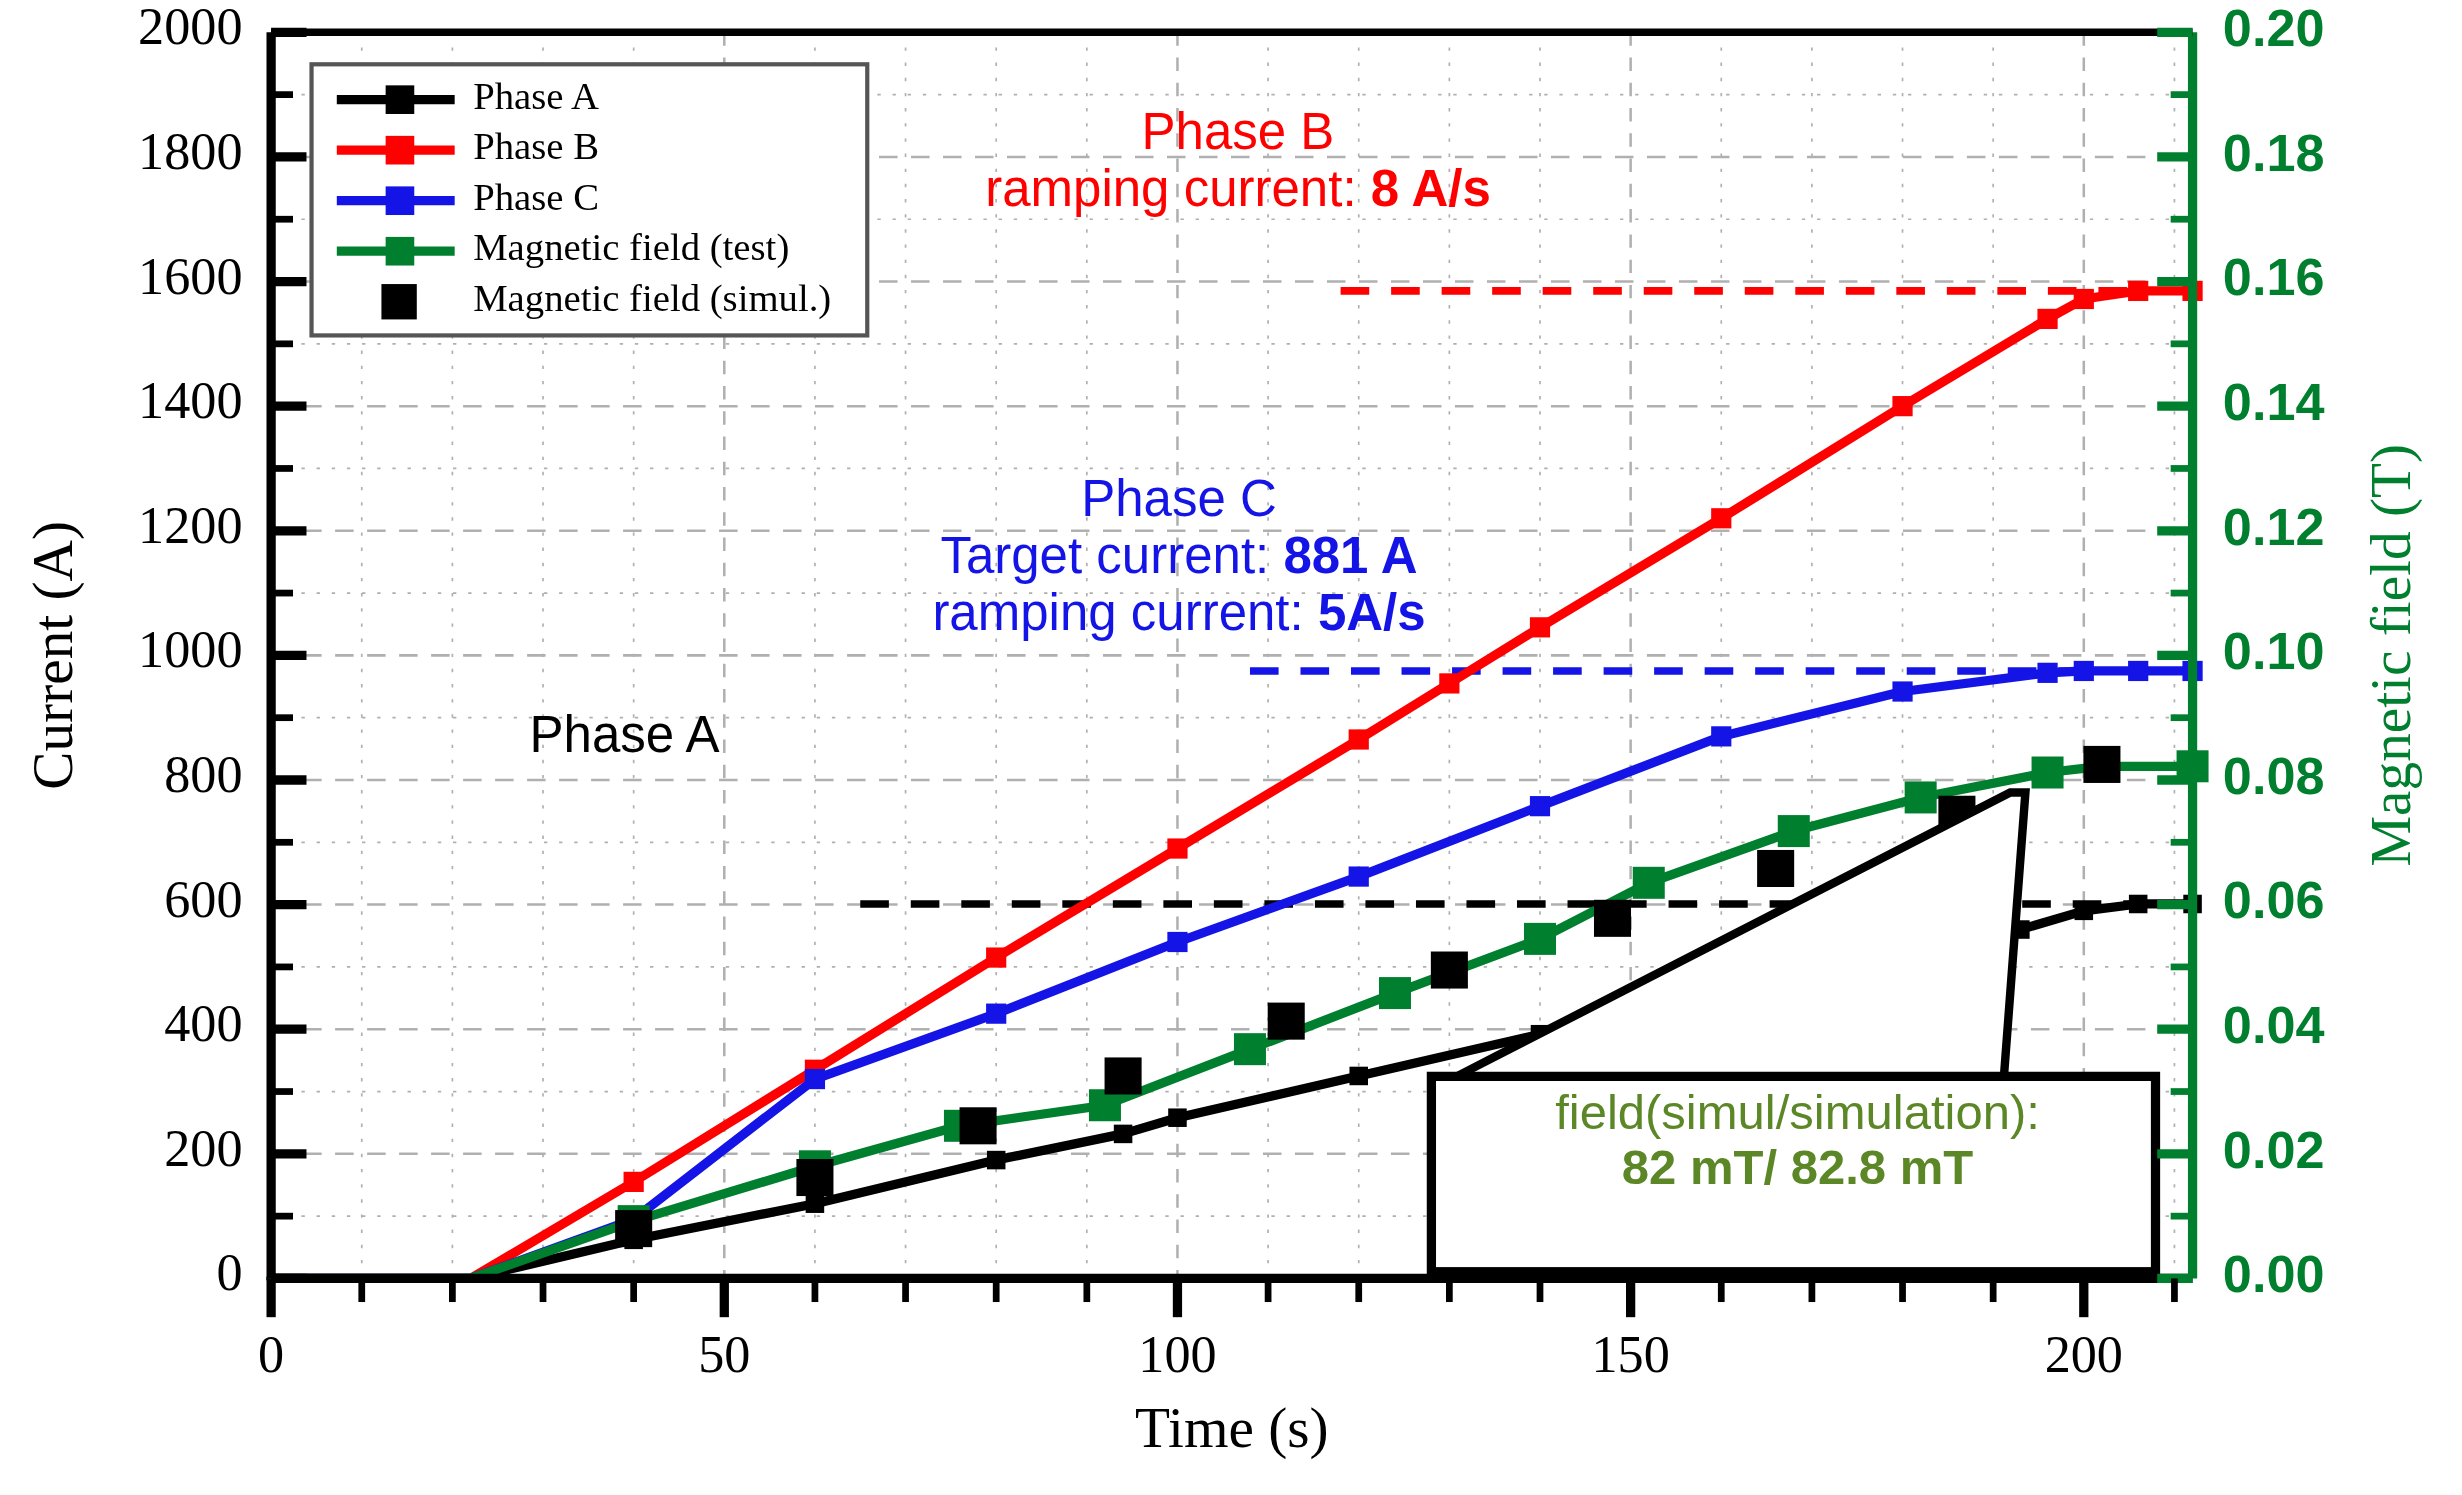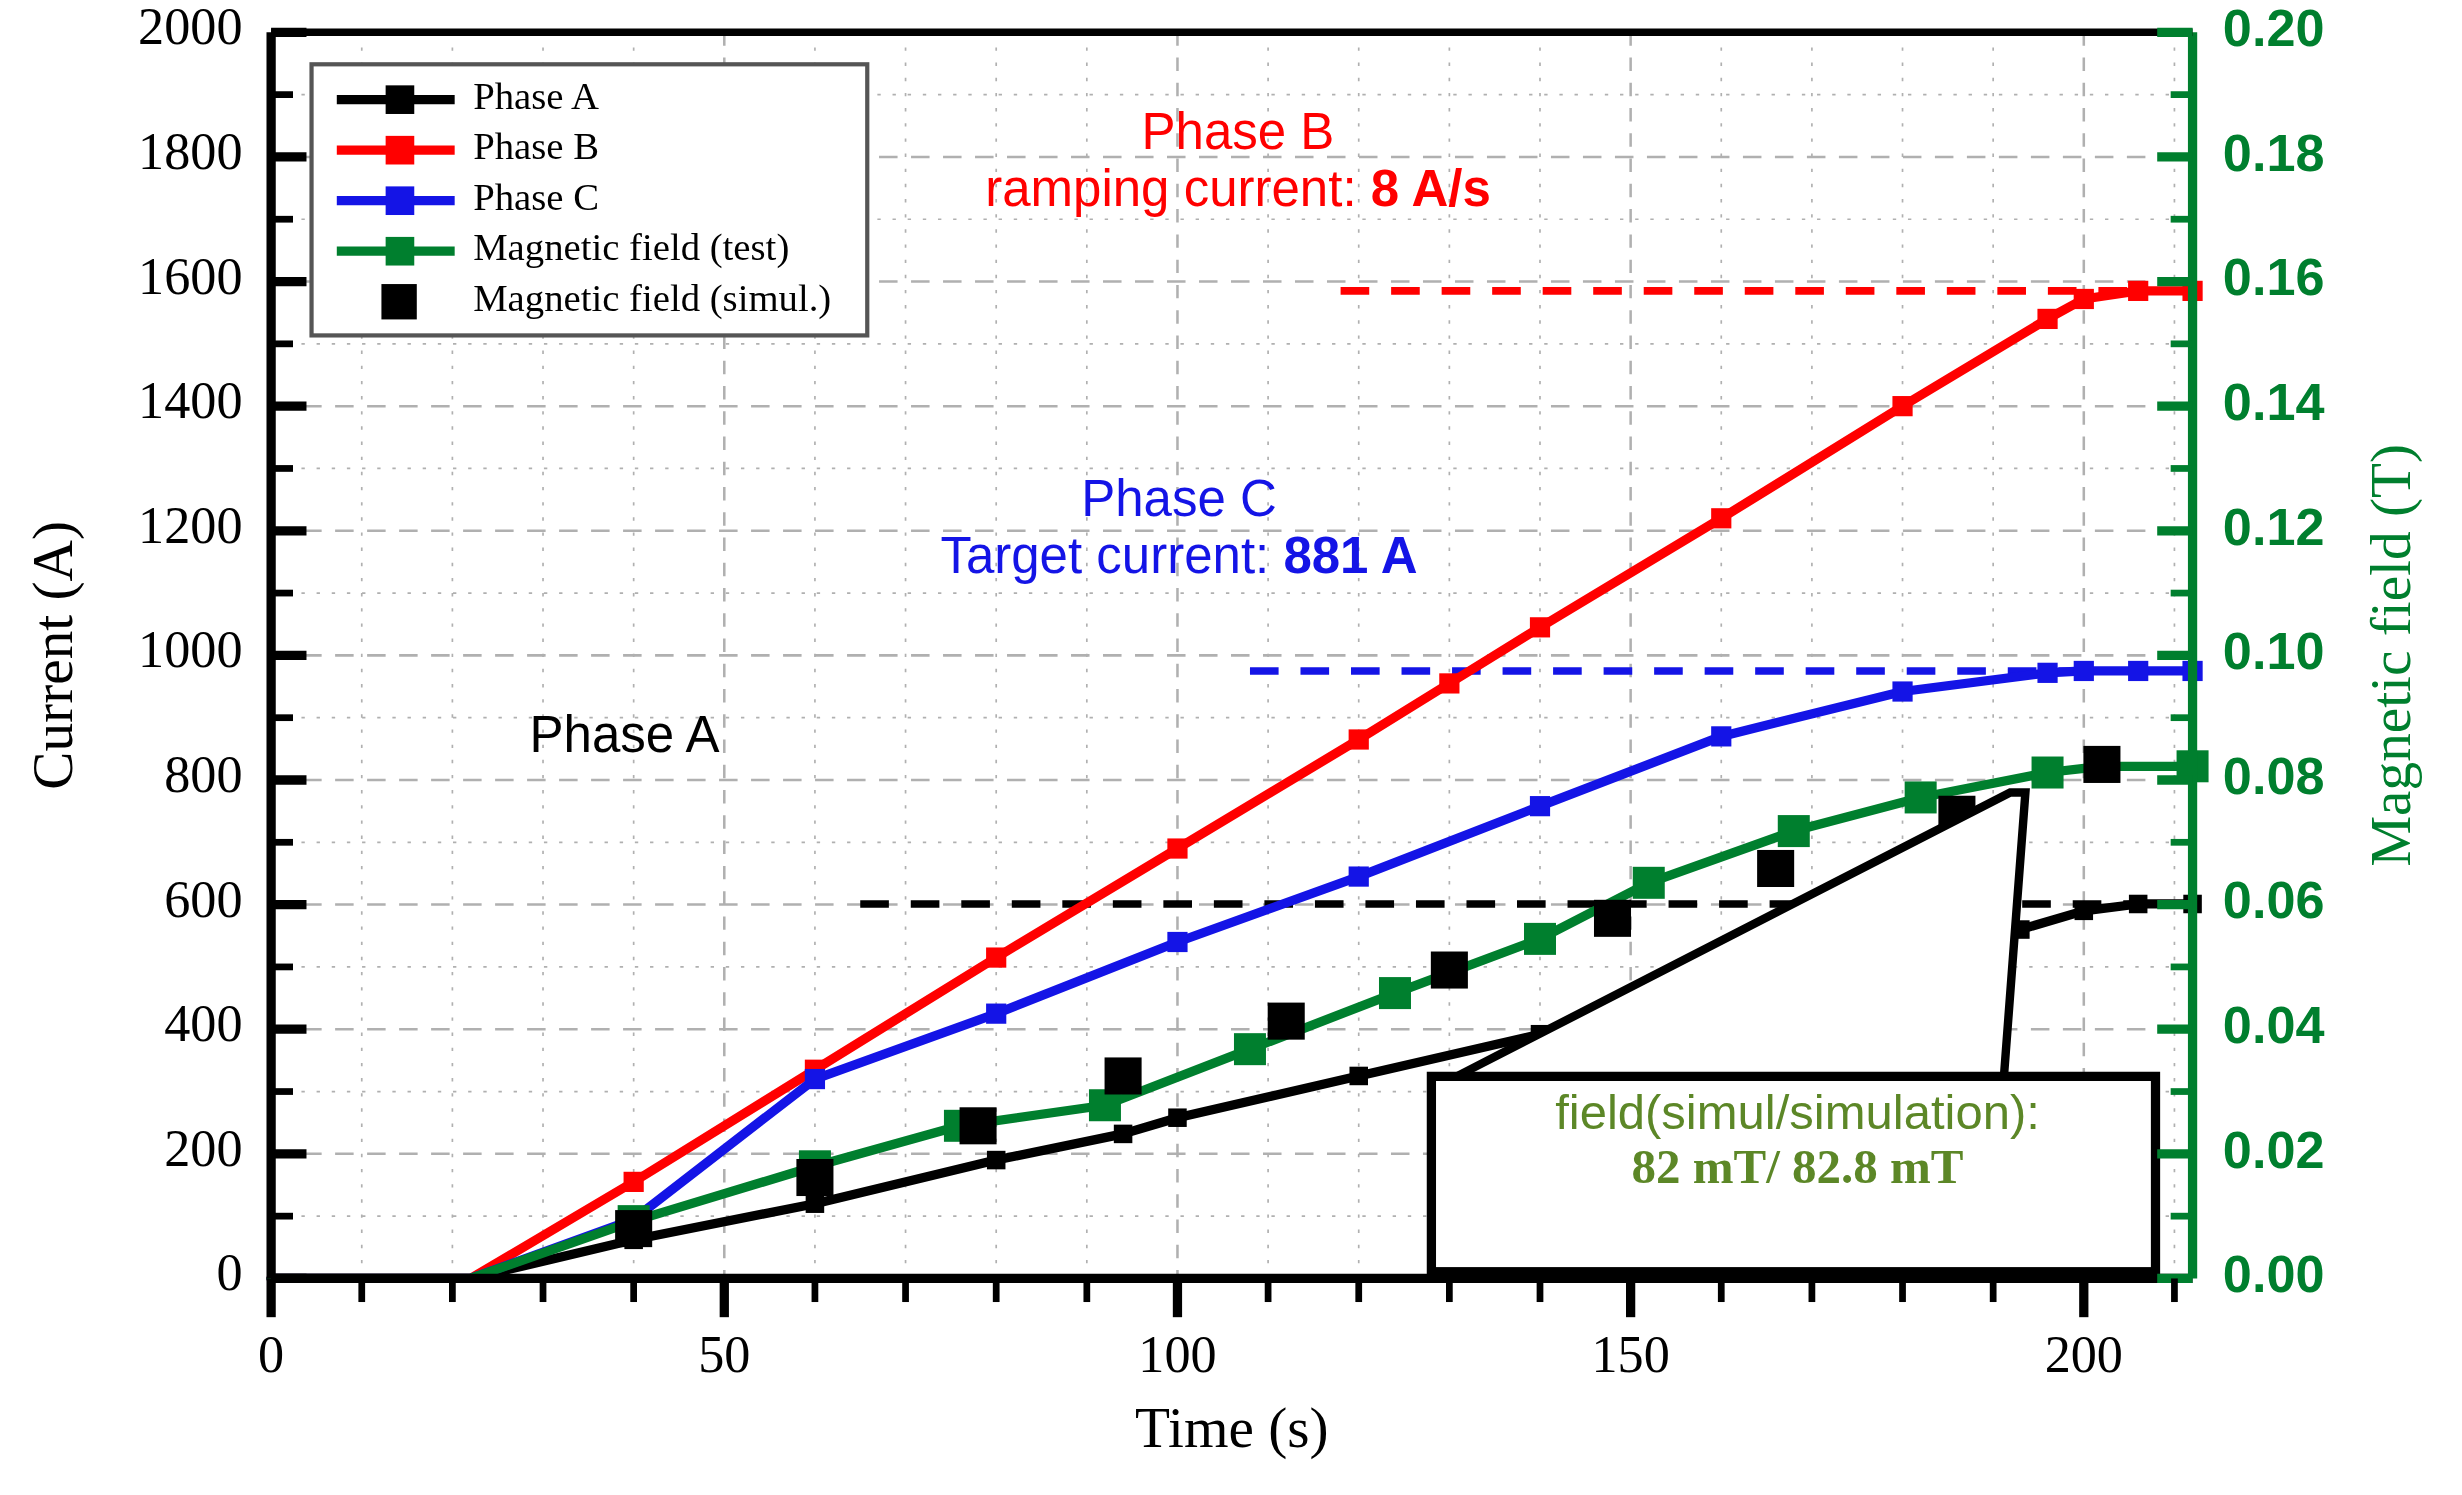--- a/index.html
+++ b/index.html
@@ -24,21 +24,21 @@
   .ann .l2{font-size:51px;}
   .ann b{font-weight:bold;}
 
   #ann-a{color:#000;left:313px;top:706px;width:623px;}
   #ann-b{color:#FF0000;left:918px;top:103px;width:640px;}
   #ann-c{color:#1414E6;left:859px;top:470px;width:640px;}
 
   .callout-text{position:absolute;left:1448px;top:1085px;width:699px;text-align:center;
     font-family:"Liberation Sans",sans-serif;font-stretch:condensed;color:#5C8727;line-height:1.12;}
   .callout-text .c1{font-size:49px;}
-  .callout-text .c2{font-size:49px;font-weight:bold;font-family:Liberation Serif, serif;}
+  .callout-text .c2{font-size:49px;font-weight:bold;}
 </style>
 </head>
 <body>
 
 <div id="root">
   <div class="plot-wrap">
     <svg class="chart" id="svg" width="2462" height="1496" viewBox="0 0 2924 1776">
         <line x1="429.64150943396226" y1="38" x2="429.64150943396226" y2="1518" stroke="#b0b0b0" stroke-width="2" stroke-dasharray="4 14"></line>
         <line x1="537.2830188679245" y1="38" x2="537.2830188679245" y2="1518" stroke="#b0b0b0" stroke-width="2" stroke-dasharray="4 14"></line>
         <line x1="644.9245283018868" y1="38" x2="644.9245283018868" y2="1518" stroke="#b0b0b0" stroke-width="2" stroke-dasharray="4 14"></line>
@@ -272,20 +272,21 @@
   </div>
 
   <div class="ann" id="ann-b">
     <div class="l1">Phase B</div>
     <div class="l2"><span>ramping current: </span><b>8 A/s</b></div>
   </div>
 
   <div class="ann" id="ann-c">
     <div class="l1">Phase C</div>
     <div class="l2"><span>Target current: </span><b>881 A</b></div>
+    <div class="l2"><span>ramping current: </span><b>5A/s</b></div>
   </div>
 
   <div class="callout-text">
     <div class="c1">field(simul/simulation):</div>
     <div class="c2">82 mT/ 82.8 mT</div>
   </div>
 </div>
 
 
 </body></html>

